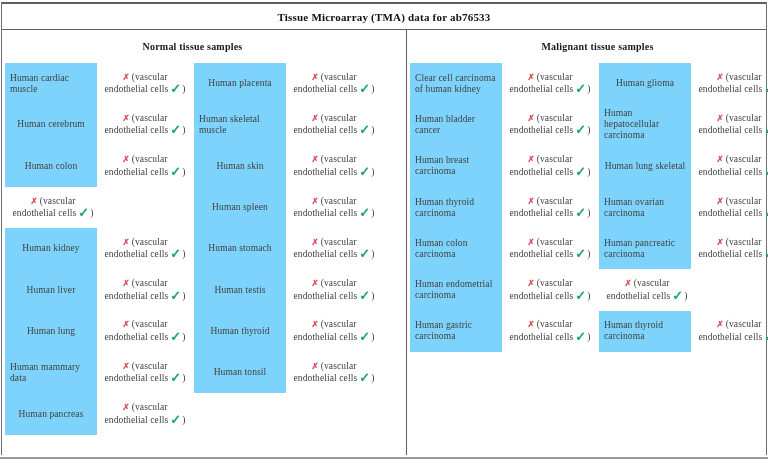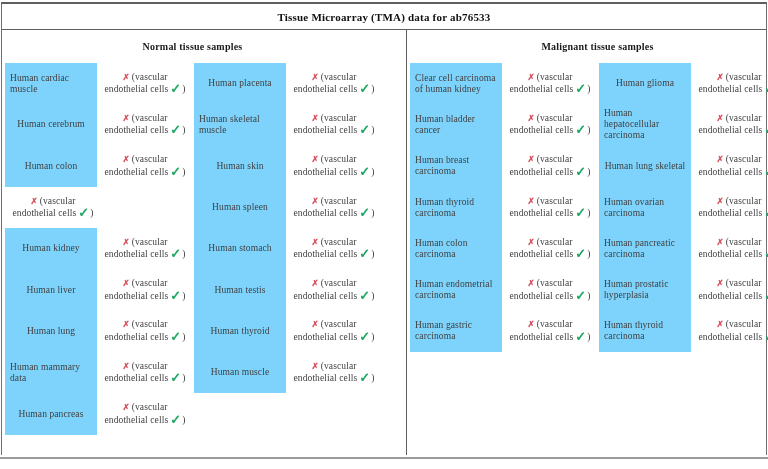--- a/index.html
+++ b/index.html
@@ -220,21 +220,21 @@
               </div>
             </div>
             <div class="row">
               <div class="name">Human thyroid</div>
               <div class="result">
                 <div class="r-line1"><span class="xmark">✗</span><span>(vascular</span></div>
                 <div class="r-line2"><span>endothelial cells</span><span class="check">✓</span><span class="paren">)</span></div>
               </div>
             </div>
             <div class="row">
-              <div class="name">Human muscle</div>
+              <div class="name">Human tonsil</div>
               <div class="result">
                 <div class="r-line1"><span class="xmark">✗</span><span>(vascular</span></div>
                 <div class="r-line2"><span>endothelial cells</span><span class="check">✓</span><span class="paren">)</span></div>
               </div>
             </div>
           </div>
         </div>
       </div>
       <div class="panel right">
         <div class="panel-header">Malignant tissue samples</div>
@@ -320,21 +320,20 @@
               </div>
             </div>
             <div class="row">
               <div class="name">Human pancreatic carcinoma</div>
               <div class="result">
                 <div class="r-line1"><span class="xmark">✗</span><span>(vascular</span></div>
                 <div class="r-line2"><span>endothelial cells</span><span class="check">✓</span><span class="paren">)</span></div>
               </div>
             </div>
             <div class="row">
-              <div class="name">Human prostatic hyperplasia</div>
               <div class="result">
                 <div class="r-line1"><span class="xmark">✗</span><span>(vascular</span></div>
                 <div class="r-line2"><span>endothelial cells</span><span class="check">✓</span><span class="paren">)</span></div>
               </div>
             </div>
             <div class="row">
               <div class="name">Human thyroid carcinoma</div>
               <div class="result">
                 <div class="r-line1"><span class="xmark">✗</span><span>(vascular</span></div>
                 <div class="r-line2"><span>endothelial cells</span><span class="check">✓</span><span class="paren">)</span></div>

